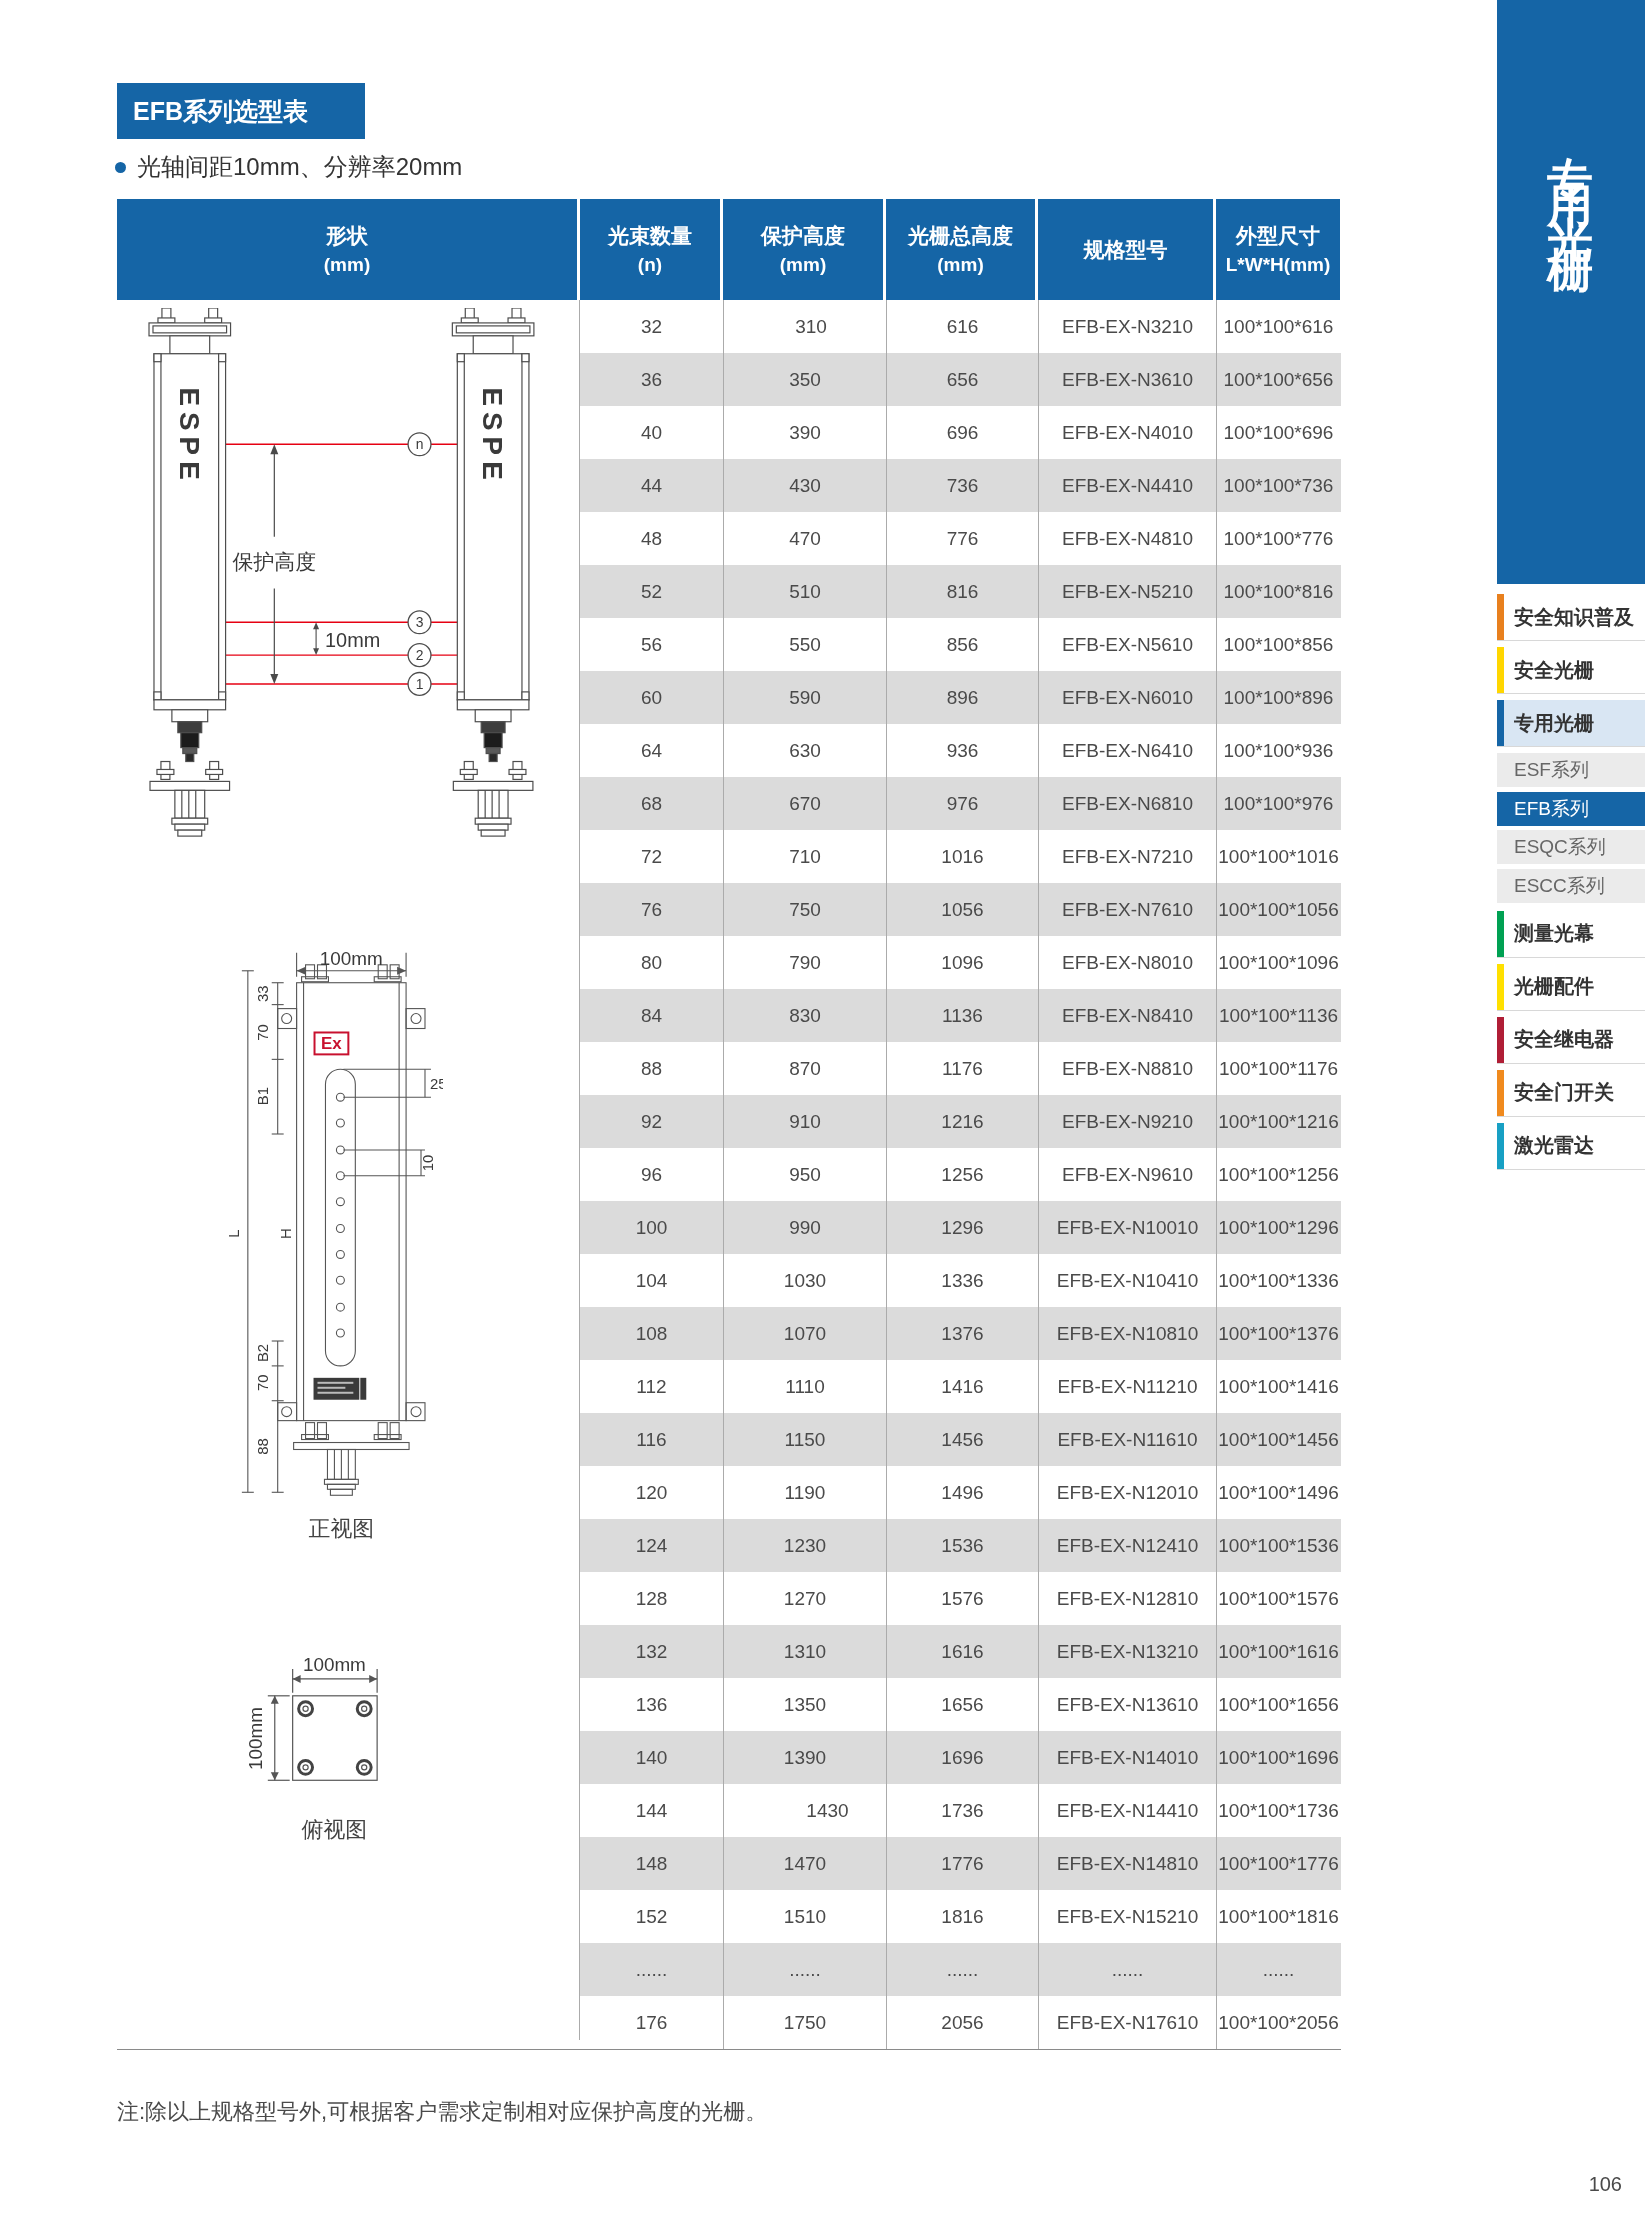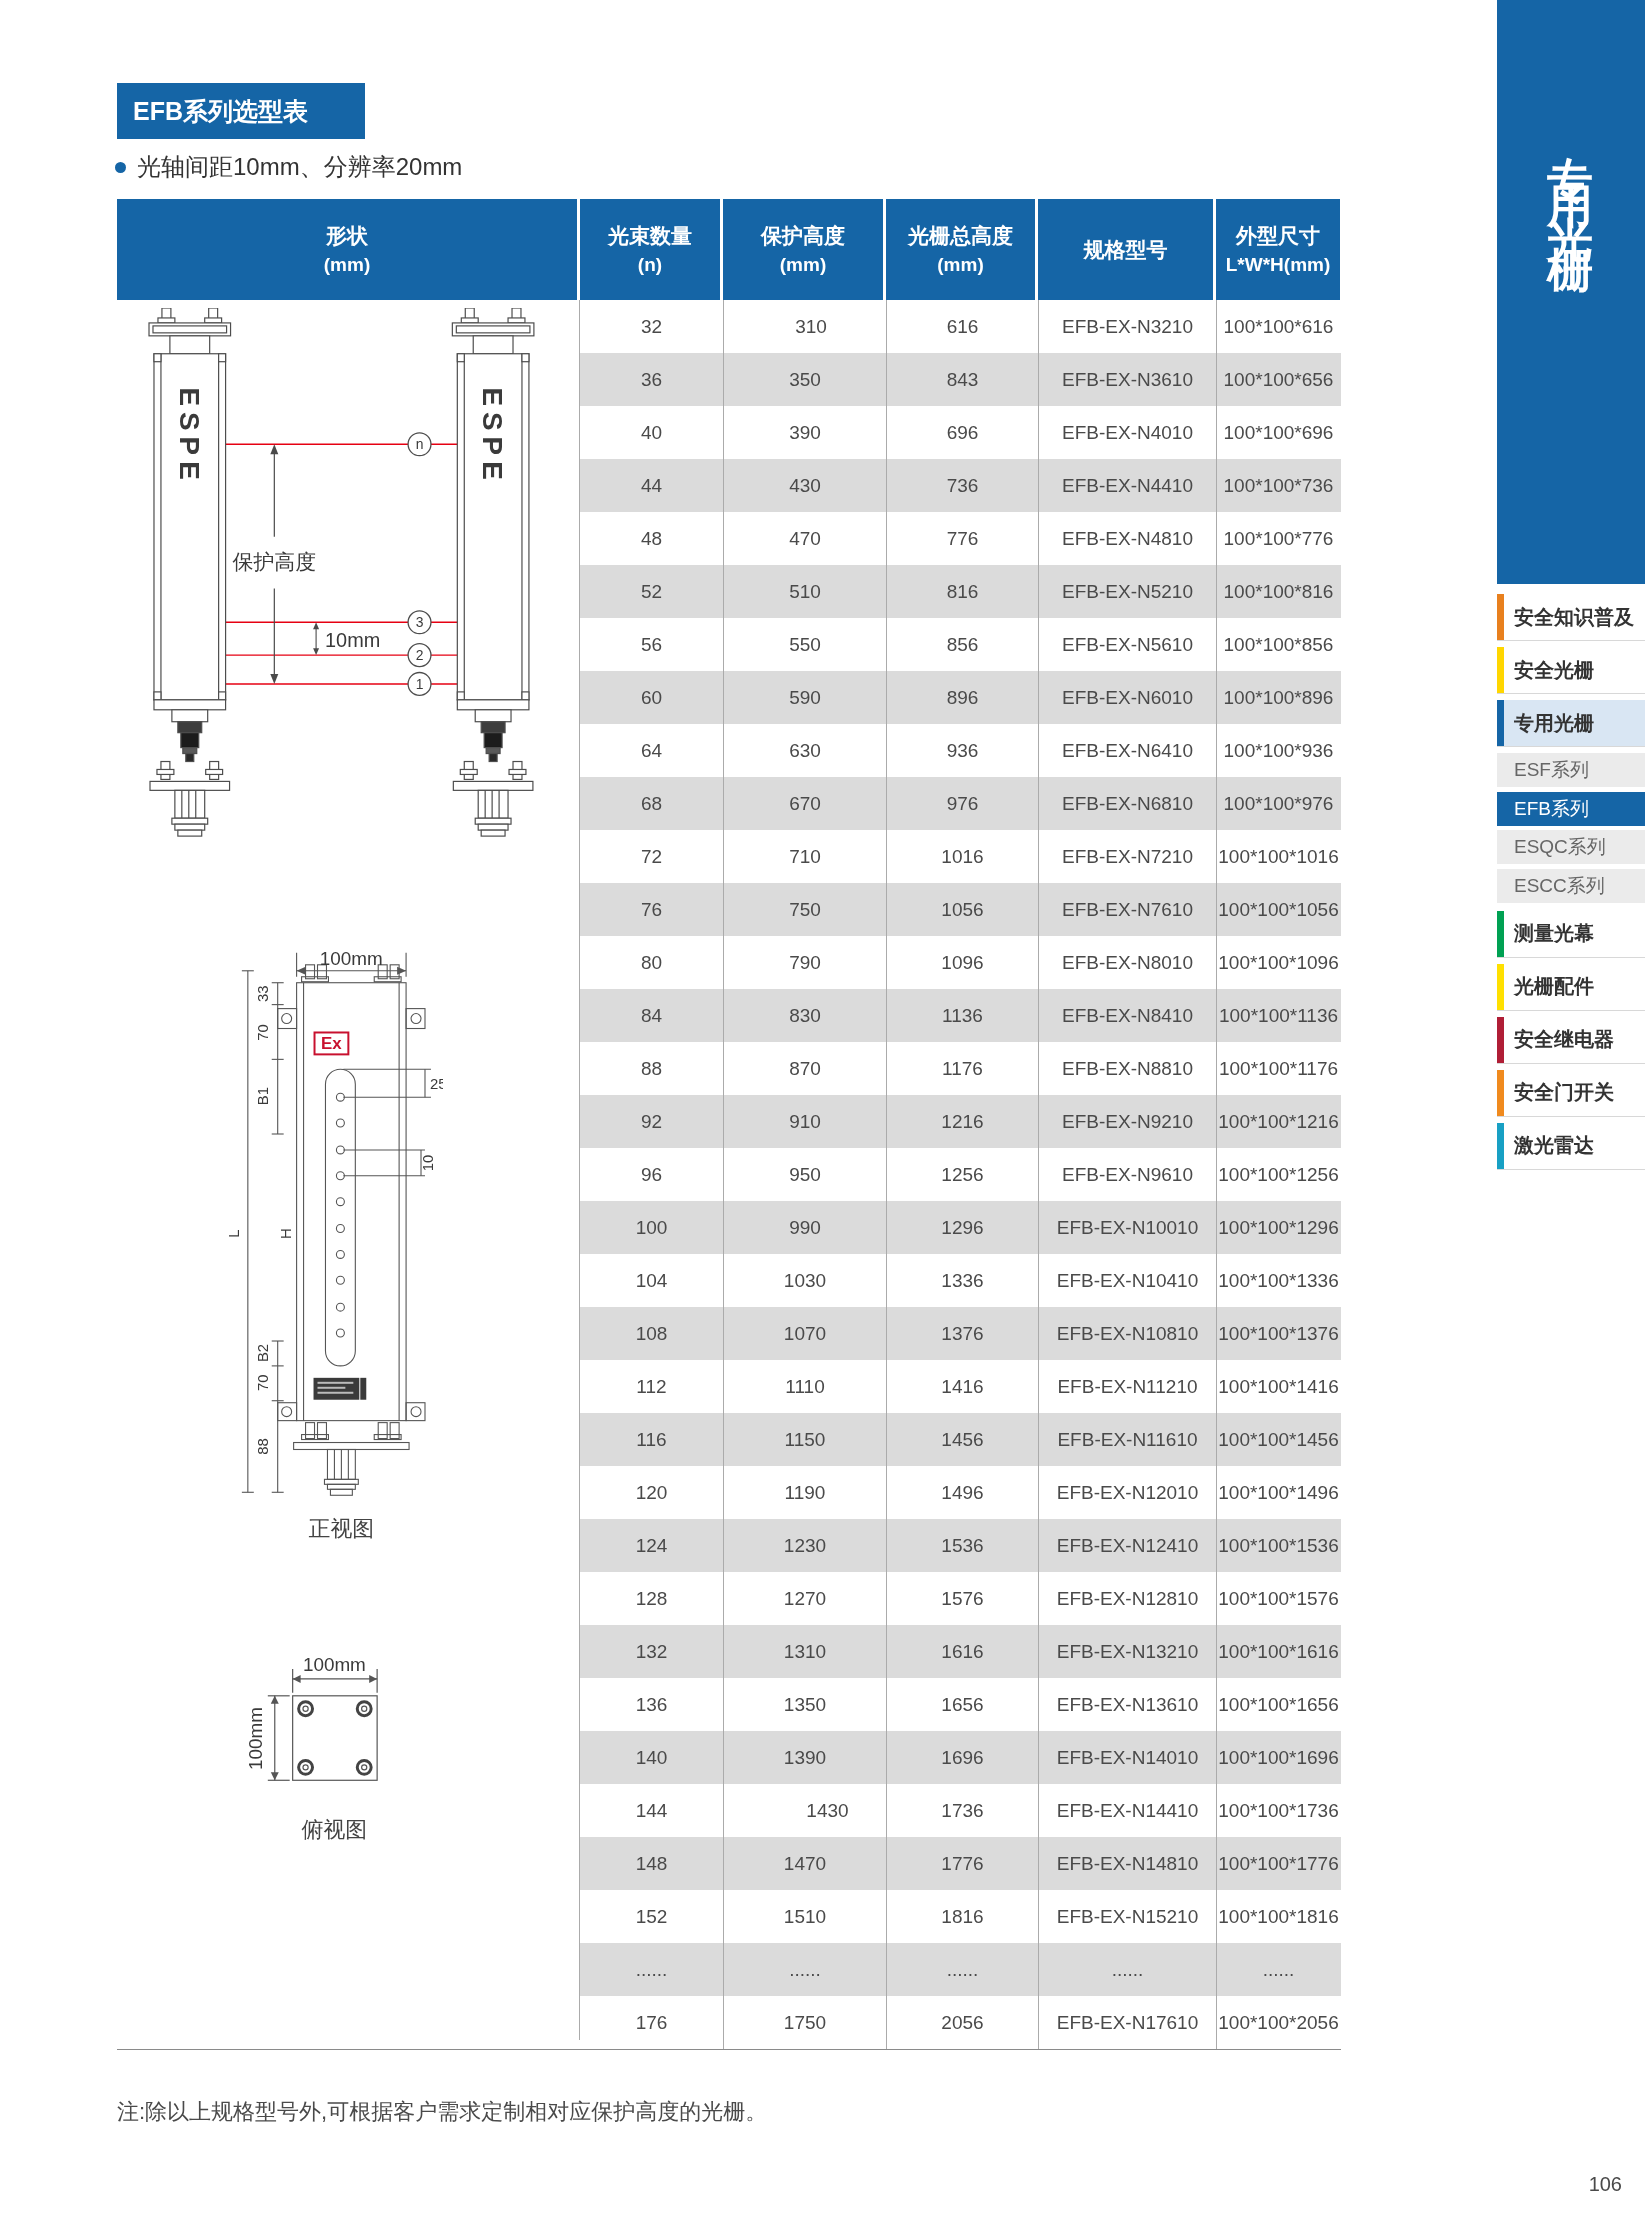--- a/index.html
+++ b/index.html
@@ -306,21 +306,21 @@
     <div class="tr">
           <div class="td" style="width: 143px;">32</div>
           <div class="td sep" style="width: 163px; padding-left: 12px;">310</div>
           <div class="td sep" style="width: 152px;">616</div>
           <div class="td sep" style="width: 178px;">EFB-EX-N3210</div>
           <div class="td sep" style="width: 124px;">100*100*616</div>
         </div>
         <div class="tr odd">
           <div class="td" style="width: 143px;">36</div>
           <div class="td sep" style="width: 163px;">350</div>
-          <div class="td sep" style="width: 152px;">843</div>
+          <div class="td sep" style="width: 152px;">656</div>
           <div class="td sep" style="width: 178px;">EFB-EX-N3610</div>
           <div class="td sep" style="width: 124px;">100*100*656</div>
         </div>
         <div class="tr">
           <div class="td" style="width: 143px;">40</div>
           <div class="td sep" style="width: 163px;">390</div>
           <div class="td sep" style="width: 152px;">696</div>
           <div class="td sep" style="width: 178px;">EFB-EX-N4010</div>
           <div class="td sep" style="width: 124px;">100*100*696</div>
         </div>

